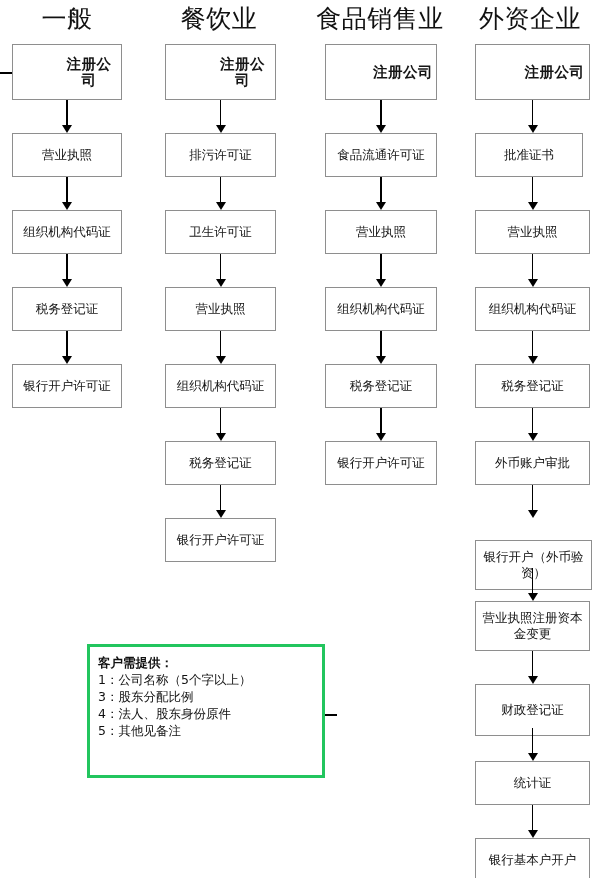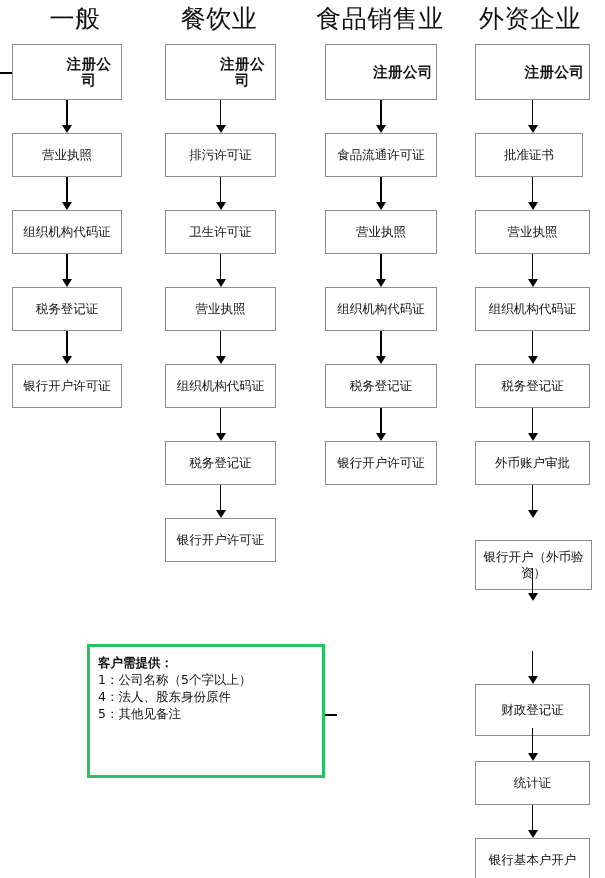--- a/index.html
+++ b/index.html
@@ -95,21 +95,21 @@
     font-family: "DejaVu Sans", sans-serif;
     font-size: 12.5px;
     line-height: 17px;
     color: #111111;
   }
 </style>
 </head>
 <body>
 
 <div id="canvas">
-    <div class="col-header" style="left: 8px; top: 4px; width: auto; text-align: left; padding-left: 0px; transform: translateX(67px) translateX(-50%);">一般</div>
+    <div class="col-header" style="left: 0px; top: 4px; width: auto; text-align: left; padding-left: 0px; transform: translateX(67px) translateX(-50%);">一般</div>
     <div class="node start" style="left: 12px; top: 44px; width: 110px; height: 56px;">
       <span class="node-label">注册公司</span>
     </div>
     <div class="connector" style="left: 66.2px; top: 100px; height: 28px;"></div>
     <div class="arrowhead" style="left: 62px; top: 125px;"></div>
     <div class="node" style="left: 12px; top: 133px; width: 110px; height: 44px;">
       <span class="node-label">营业执照</span>
     </div>
     <div class="connector" style="left: 66.2px; top: 177px; height: 28px;"></div>
     <div class="arrowhead" style="left: 62px; top: 202px;"></div>
@@ -218,36 +218,40 @@
     <div class="node" style="left: 475px; top: 441px; width: 115px; height: 44px;">
       <span class="node-label">外币账户审批</span>
     </div>
     <div class="connector" style="left: 531.7px; top: 485px; height: 28px;"></div>
     <div class="arrowhead" style="left: 527.5px; top: 510px;"></div>
     <div class="node two-line" style="left: 475px; top: 540px; width: 117px; height: 50px;">
       <span class="node-label">银行开户（外币验资）</span>
     </div>
     <div class="connector" style="left: 531.7px; top: 568px; height: 28px;"></div>
     <div class="arrowhead" style="left: 527.5px; top: 593px;"></div>
+    <div class="node two-line" style="left: 475px; top: 601px; width: 115px; height: 50px;">
+      <span class="node-label">营业执照注册资本金变更</span>
+    </div>
     <div class="connector" style="left: 531.7px; top: 651px; height: 28px;"></div>
     <div class="arrowhead" style="left: 527.5px; top: 676px;"></div>
     <div class="node" style="left: 475px; top: 684px; width: 115px; height: 52px;">
       <span class="node-label">财政登记证</span>
     </div>
     <div class="connector" style="left: 531.7px; top: 728px; height: 28px;"></div>
     <div class="arrowhead" style="left: 527.5px; top: 753px;"></div>
     <div class="node" style="left: 475px; top: 761px; width: 115px; height: 44px;">
       <span class="node-label">统计证</span>
     </div>
     <div class="connector" style="left: 531.7px; top: 805px; height: 28px;"></div>
     <div class="arrowhead" style="left: 527.5px; top: 830px;"></div>
     <div class="node" style="left: 475px; top: 838px; width: 115px; height: 44px;">
       <span class="node-label">银行基本户开户</span>
     </div>
     <div class="stub" style="left: 0px; top: 72px; width: 12px;"></div>
     <div class="note" style="left: 87px; top: 644px; width: 238px; height: 134px;">
       <div class="note-title">客户需提供：</div>
       <div class="note-line">1：公司名称（5个字以上）</div>
+      <div class="note-line">3：股东分配比例</div>
       <div class="note-line">4：法人、股东身份原件</div>
       <div class="note-line">5：其他见备注</div>
     </div>
     <div class="stub" style="left: 325px; top: 714px; width: 12px;"></div>
   </div>
 
 </body></html>

